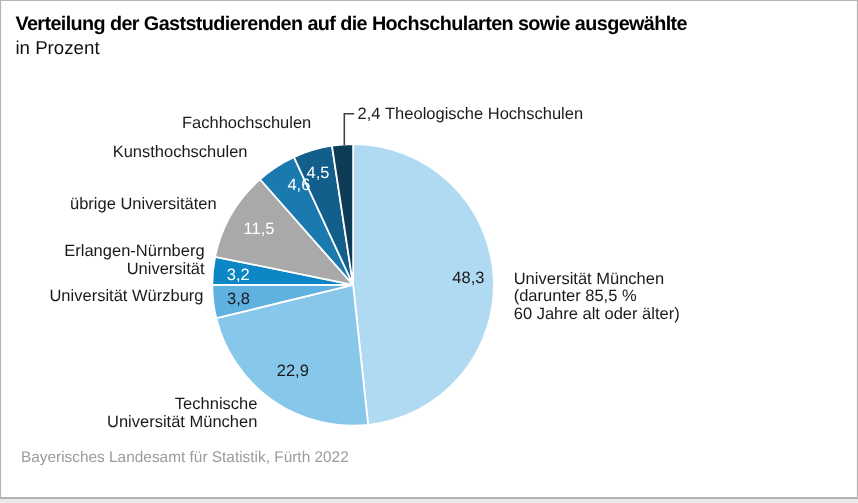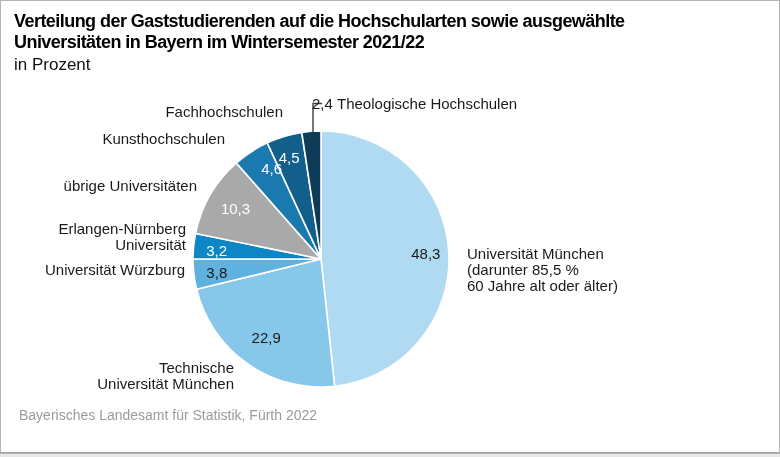--- a/index.html
+++ b/index.html
@@ -31,21 +31,20 @@
   }
 </style>
 </head>
 <body>
 
 <div class="page">
 
   <header class="hdr">
     <div class="title">
       <div class="title-line">Verteilung der Gaststudierenden auf die Hochschularten sowie ausgewählte</div>
-      <div class="title-line">Universitäten in Bayern im Wintersemester 2021/22</div>
     </div>
     <div class="subtitle">in Prozent</div>
   </header>
 
   <div class="chart" id="chart">
     <svg id="pie-svg" width="780" height="457" viewBox="0 0 780 457">
         <path d="M321,259 L321.00,131.00 A128,128 0 0 1 334.65,386.27 Z" fill="#b0daf2" stroke="#ffffff" stroke-width="1.6" stroke-linejoin="round"></path>
         <path d="M321,259 L334.65,386.27 A128,128 0 0 1 196.63,289.27 Z" fill="#87c7ea" stroke="#ffffff" stroke-width="1.6" stroke-linejoin="round"></path>
         <path d="M321,259 L196.63,289.27 A128,128 0 0 1 193.00,259.00 Z" fill="#5fb1e0" stroke="#ffffff" stroke-width="1.6" stroke-linejoin="round"></path>
         <path d="M321,259 L193.00,259.00 A128,128 0 0 1 195.58,233.44 Z" fill="#0d86c6" stroke="#ffffff" stroke-width="1.6" stroke-linejoin="round"></path>
@@ -53,21 +52,21 @@
         <path d="M321,259 L236.35,162.99 A128,128 0 0 1 267.23,142.84 Z" fill="#1a79af" stroke="#ffffff" stroke-width="1.6" stroke-linejoin="round"></path>
         <path d="M321,259 L267.23,142.84 A128,128 0 0 1 301.77,132.45 Z" fill="#135f8b" stroke="#ffffff" stroke-width="1.6" stroke-linejoin="round"></path>
         <path d="M321,259 L301.77,132.45 A128,128 0 0 1 321.00,131.00 Z" fill="#0e3c57" stroke="#ffffff" stroke-width="1.6" stroke-linejoin="round"></path>
         <polyline points="322,103.5 313,103.5 313,132" fill="none" stroke="#3f3f3f" stroke-width="1.4"></polyline>
       </svg>
 
   <div class="vlabel" style="left: 425.8px; top: 253.4px; color: rgb(26, 26, 26);">48,3</div>
       <div class="vlabel" style="left: 266.2px; top: 337px; color: rgb(26, 26, 26);">22,9</div>
       <div class="vlabel" style="left: 216.8px; top: 271.5px; color: rgb(26, 26, 26);">3,8</div>
       <div class="vlabel" style="left: 216.6px; top: 249.5px; color: rgb(255, 255, 255);">3,2</div>
-      <div class="vlabel" style="left: 235.5px; top: 208.3px; color: rgb(255, 255, 255);">10,3</div>
+      <div class="vlabel" style="left: 235.5px; top: 208.3px; color: rgb(255, 255, 255);">11,5</div>
       <div class="vlabel" style="left: 271.7px; top: 168.1px; color: rgb(255, 255, 255);">4,6</div>
       <div class="vlabel" style="left: 289.1px; top: 156.7px; color: rgb(255, 255, 255);">4,5</div>
       <div class="ext" style="left: 467px; top: 246px;">
         <div>Universität München</div>
         <div>(darunter 85,5 %</div>
         <div>60 Jahre alt oder älter)</div>
       </div>
       <div class="ext r" style="right: 546px; top: 360px;">
         <div>Technische</div>
         <div>Universität München</div>
@@ -81,18 +80,18 @@
       </div>
       <div class="ext r" style="right: 583px; top: 178px; padding-left: 40px;">
         <div>übrige Universitäten</div>
       </div>
       <div class="ext r" style="right: 497px; top: 104px;">
         <div>Fachhochschulen</div>
       </div>
       <div class="ext r" style="right: 555px; top: 131px;">
         <div>Kunsthochschulen</div>
       </div>
-      <div class="ext" style="left: 312px; top: 96px;">2,4&nbsp;Theologische Hochschulen</div>
+      <div class="ext" style="left: 325px; top: 96px;">2,4&nbsp;Theologische Hochschulen</div>
     </div>
 
   <footer class="footer">Bayerisches Landesamt für Statistik, Fürth 2022</footer>
 
 </div>
 
 </body></html>

